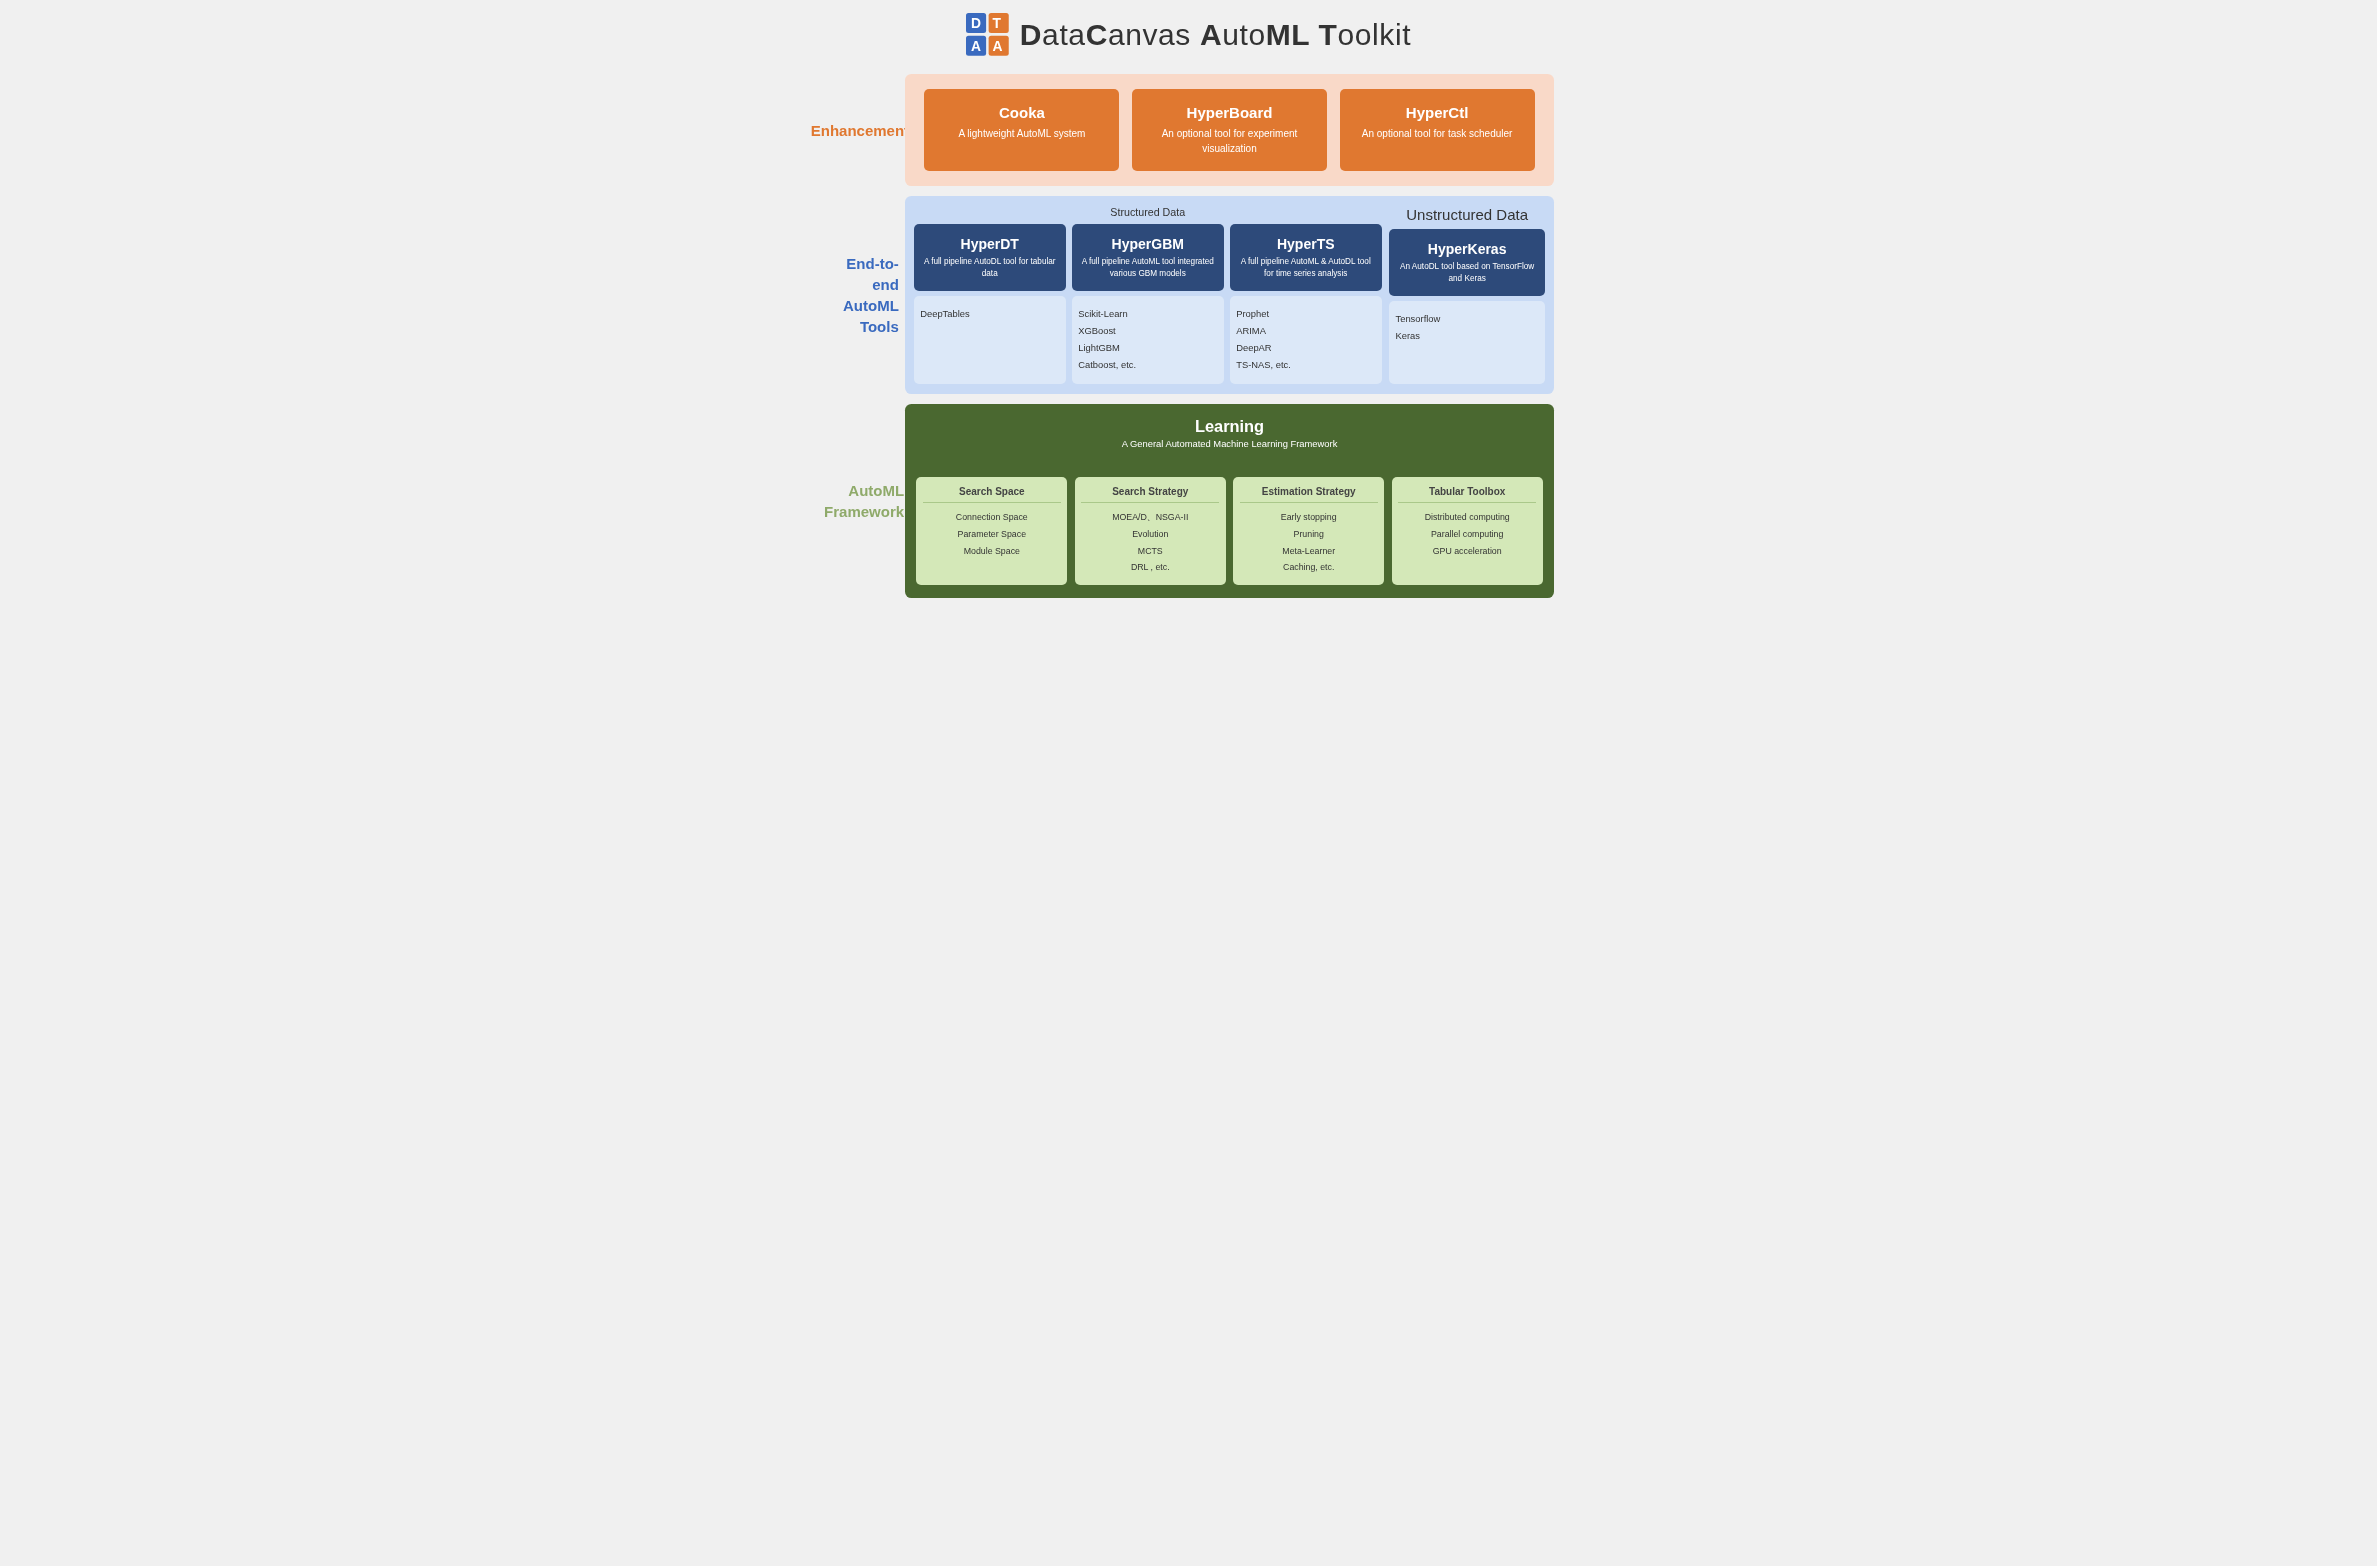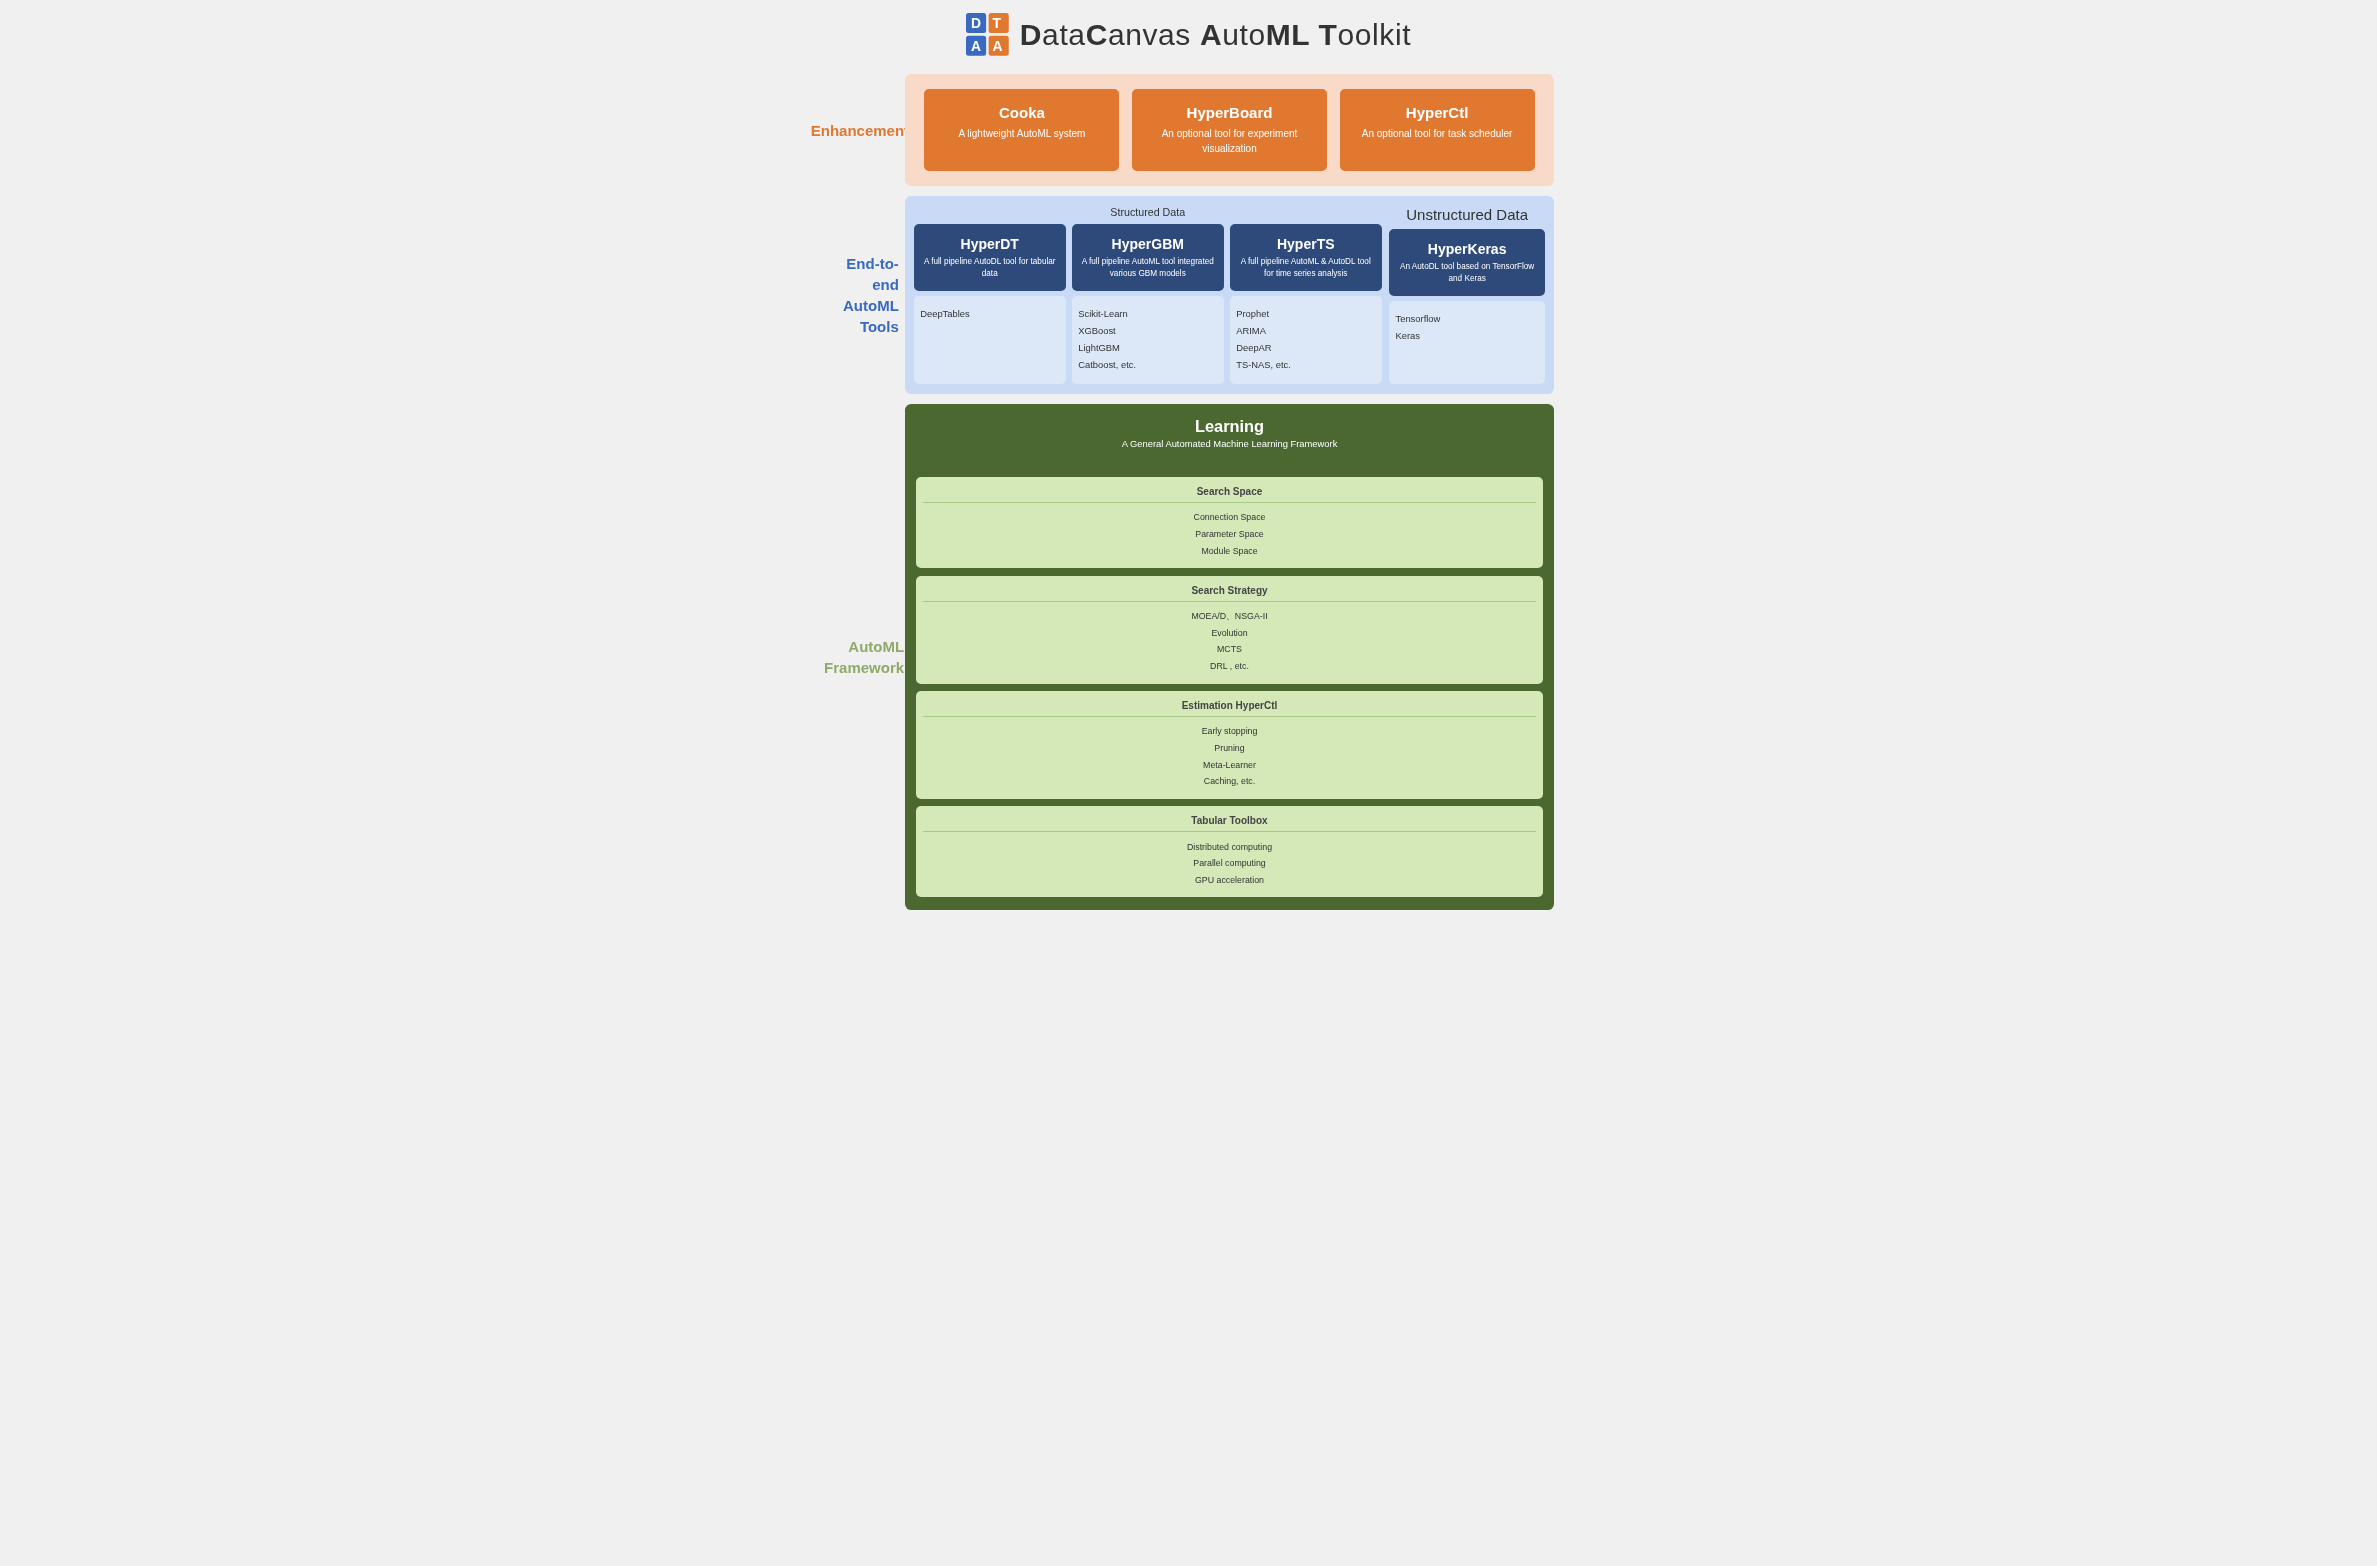--- a/index.html
+++ b/index.html
@@ -179,21 +179,20 @@
     }
     .hypernets-subtitle {
       text-align: center;
       font-size: 9.4px;
       margin-bottom: 28px;
       font-weight: 400;
     }
     .hypernets-grid {
       display: flex;
       gap: 7.6px;
-      flex-direction: column;
     }
     .hypernet-card {
       flex: 1;
       background: #d4e8b8;
       border-radius: 5px;
       padding: 8.8px 6.3px;
       color: #333;
       text-align: center;
     }
     .hypernet-card .hc-title {
@@ -310,21 +309,21 @@
           <div class="hc-title">Search Space</div>
           <div class="hc-items">Connection Space<br>Parameter Space<br>Module Space</div>
         </div>
 
         <div class="hypernet-card">
           <div class="hc-title">Search Strategy</div>
           <div class="hc-items">MOEA/D、NSGA-II<br>Evolution<br>MCTS<br>DRL , etc.</div>
         </div>
 
         <div class="hypernet-card">
-          <div class="hc-title">Estimation HyperCtl</div>
+          <div class="hc-title">Estimation Strategy</div>
           <div class="hc-items">Early stopping<br>Pruning<br>Meta-Learner<br>Caching, etc.</div>
         </div>
 
         <div class="hypernet-card">
           <div class="hc-title">Tabular Toolbox</div>
           <div class="hc-items">Distributed computing<br>Parallel computing<br>GPU acceleration</div>
         </div>
       </div>
     </div>
   </div>

